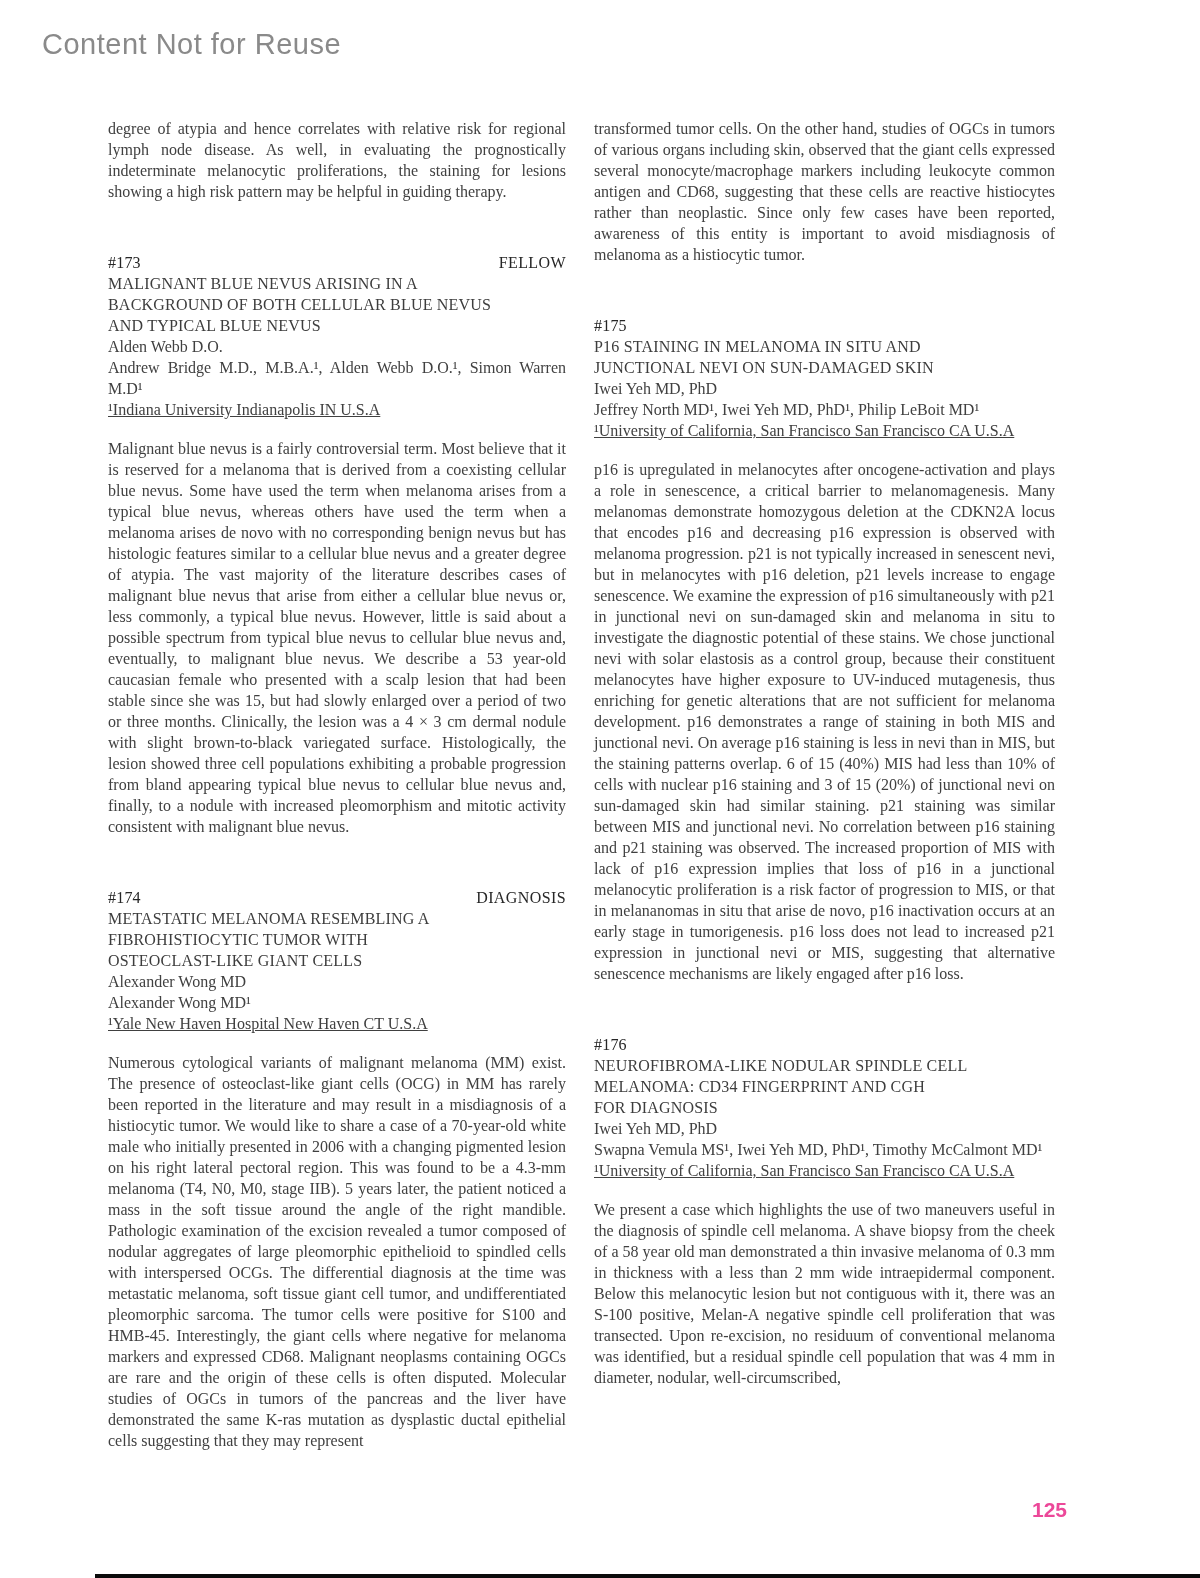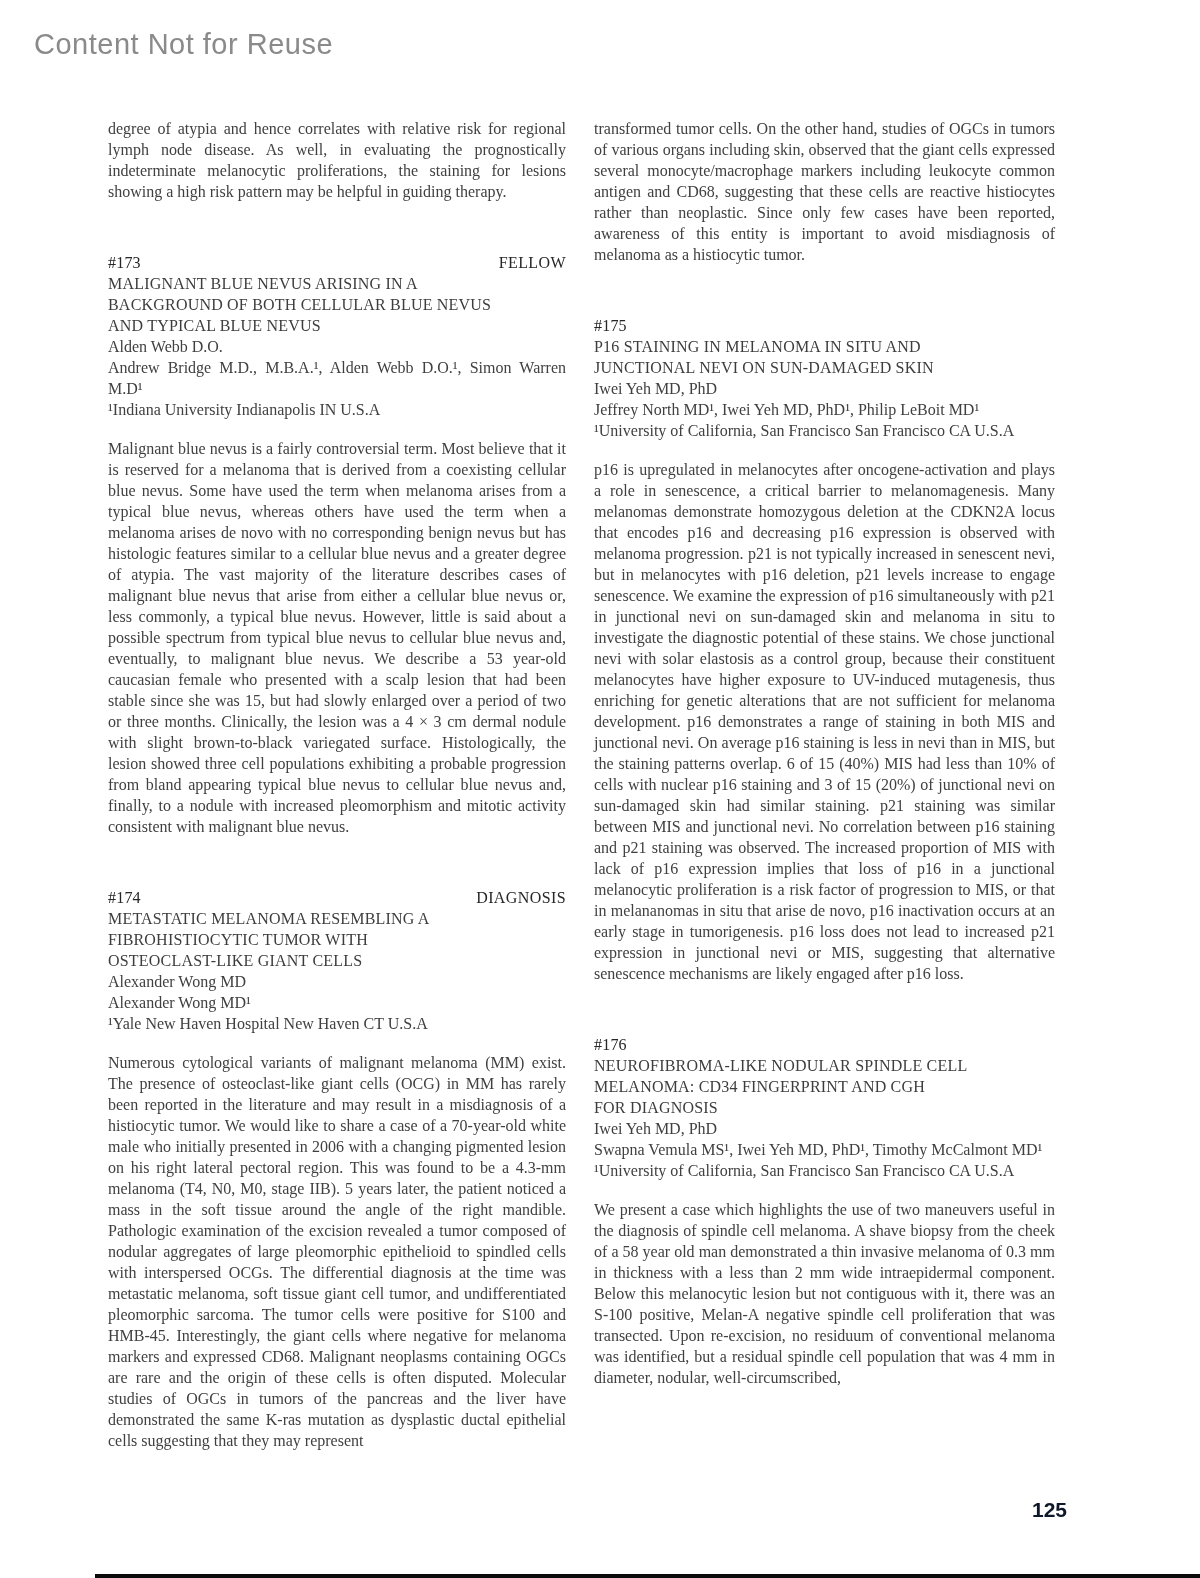--- a/index.html
+++ b/index.html
@@ -7,21 +7,21 @@
   .page {
     position: relative;
     width: 1200px;
     height: 1578px;
     background: #ffffff;
     font-family: "Liberation Serif", serif;
     overflow: hidden;
   }
   .watermark {
     position: absolute;
-    left: 34px;
+    left: 42px;
     top: 28px;
     font-family: "Liberation Sans", sans-serif;
     font-size: 29px;
     font-weight: 400;
     color: #8a8a8a;
     letter-spacing: 0.5px;
   }
   .abstracts-header {
     position: absolute;
     left: 606px;
@@ -53,32 +53,32 @@
   }
   .abs-id { letter-spacing: 0.2px; }
   .abs-badge { letter-spacing: 0.4px; }
   .abs-title {
     white-space: pre-line;
     color: #3d3d3d;
     letter-spacing: 0.2px;
   }
   .abs-presenter { color: #404040; }
   .abs-authors { text-align: justify; }
-  .abs-affil { text-align: justify; }
+  .abs-affil { text-align: justify; text-decoration: underline; }
   .abs-body { margin-top: 18px; text-align: justify; }
   .page-number {
     position: absolute;
     left: 606px;
     top: 1498px;
     width: 461px;
     text-align: right;
     font-family: "Liberation Sans", sans-serif;
     font-weight: bold;
     font-size: 21px;
-    color: #0f172a;
+    color: #ec4899;
   }
   .bottom-edge {
     position: absolute;
     left: 95px;
     right: 0;
     bottom: 0;
     height: 4px;
     background: #0a0a0a;
   }
 </style>

